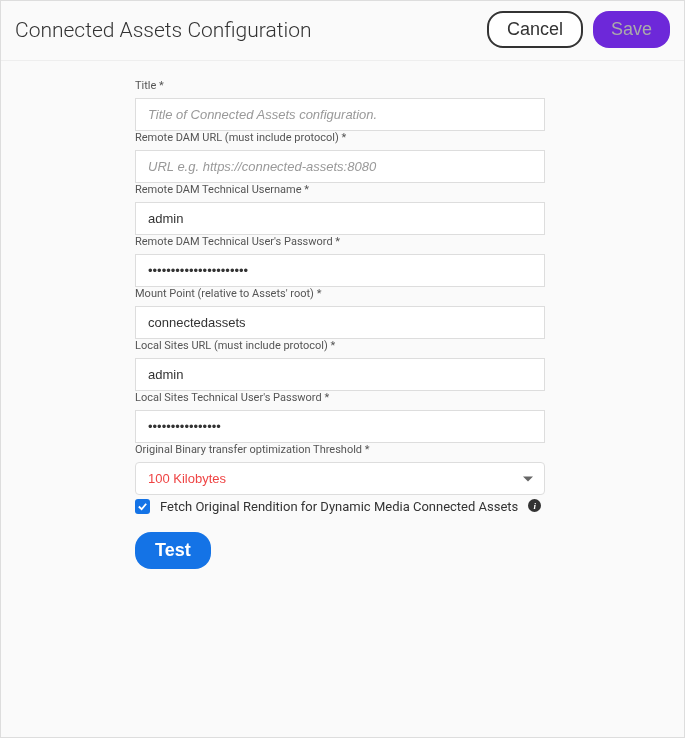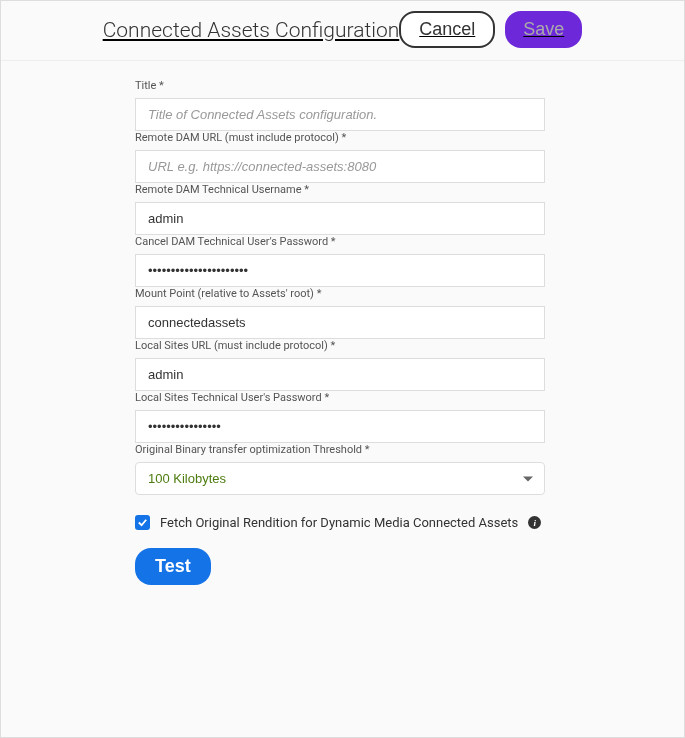--- a/index.html
+++ b/index.html
@@ -10,25 +10,24 @@
     body {
       font-family: -apple-system, BlinkMacSystemFont, "Segoe UI", Roboto, Arial, sans-serif;
       background: #fafafa;
       width: 685px;
       height: 738px;
       border: 1px solid #ddd;
       overflow: hidden;
     }
     .header {
       display: flex;
-      justify-content: center;
+      justify-content: space-between;
       align-items: center;
       padding: 10px 14px 12px 14px;
       border-bottom: 1px solid #eee;
-      text-decoration: underline;
     }
     .header h1 {
       font-size: 21px;
       font-weight: 300;
       color: #333;
     }
     .header-buttons {
       display: flex;
       gap: 10px;
     }
@@ -83,21 +82,21 @@
     .form-input::placeholder {
       color: #999;
       font-style: italic;
     }
     .form-select {
       width: 410px;
       padding: 8px 12px;
       border: 1px solid #ddd;
       border-radius: 4px;
       font-size: 13px;
-      color: #4d7c0f;
+      color: #ef4444;
       background: #fff;
       appearance: none;
       position: relative;
     }
     .select-wrapper {
       position: relative;
       width: 410px;
     }
     .select-wrapper::after {
       content: "";
@@ -107,24 +106,24 @@
       transform: translateY(-50%);
       width: 0;
       height: 0;
       border-left: 5px solid transparent;
       border-right: 5px solid transparent;
       border-top: 5px solid #666;
       pointer-events: none;
     }
     .checkbox-row {
       display: flex;
-      align-items: center;
+      align-items: flex-start;
       gap: 10px;
       margin-bottom: 18px;
-      margin-top: 20px;
+      margin-top: 4px;
     }
     .checkbox {
       width: 15px;
       height: 15px;
       border-radius: 3px;
       background: #1473e6;
       display: flex;
       align-items: center;
       justify-content: center;
       cursor: pointer;
@@ -174,21 +173,21 @@
     <label class="form-label">Remote DAM URL (must include protocol) *</label>
     <input type="text" class="form-input" placeholder="URL e.g. https://connected-assets:8080" style="">
   </div>
 
   <div class="form-group">
     <label class="form-label">Remote DAM Technical Username *</label>
     <input type="text" class="form-input" value="admin" style="">
   </div>
 
   <div class="form-group">
-    <label class="form-label">Cancel DAM Technical User's Password *</label>
+    <label class="form-label">Remote DAM Technical User's Password *</label>
     <input type="text" class="form-input" value="••••••••••••••••••••••" style="">
   </div>
 
   <div class="form-group">
     <label class="form-label">Mount Point (relative to Assets' root) *</label>
     <input type="text" class="form-input" value="connectedassets" style="">
   </div>
 
   <div class="form-group">
     <label class="form-label">Local Sites URL (must include protocol) *</label>

